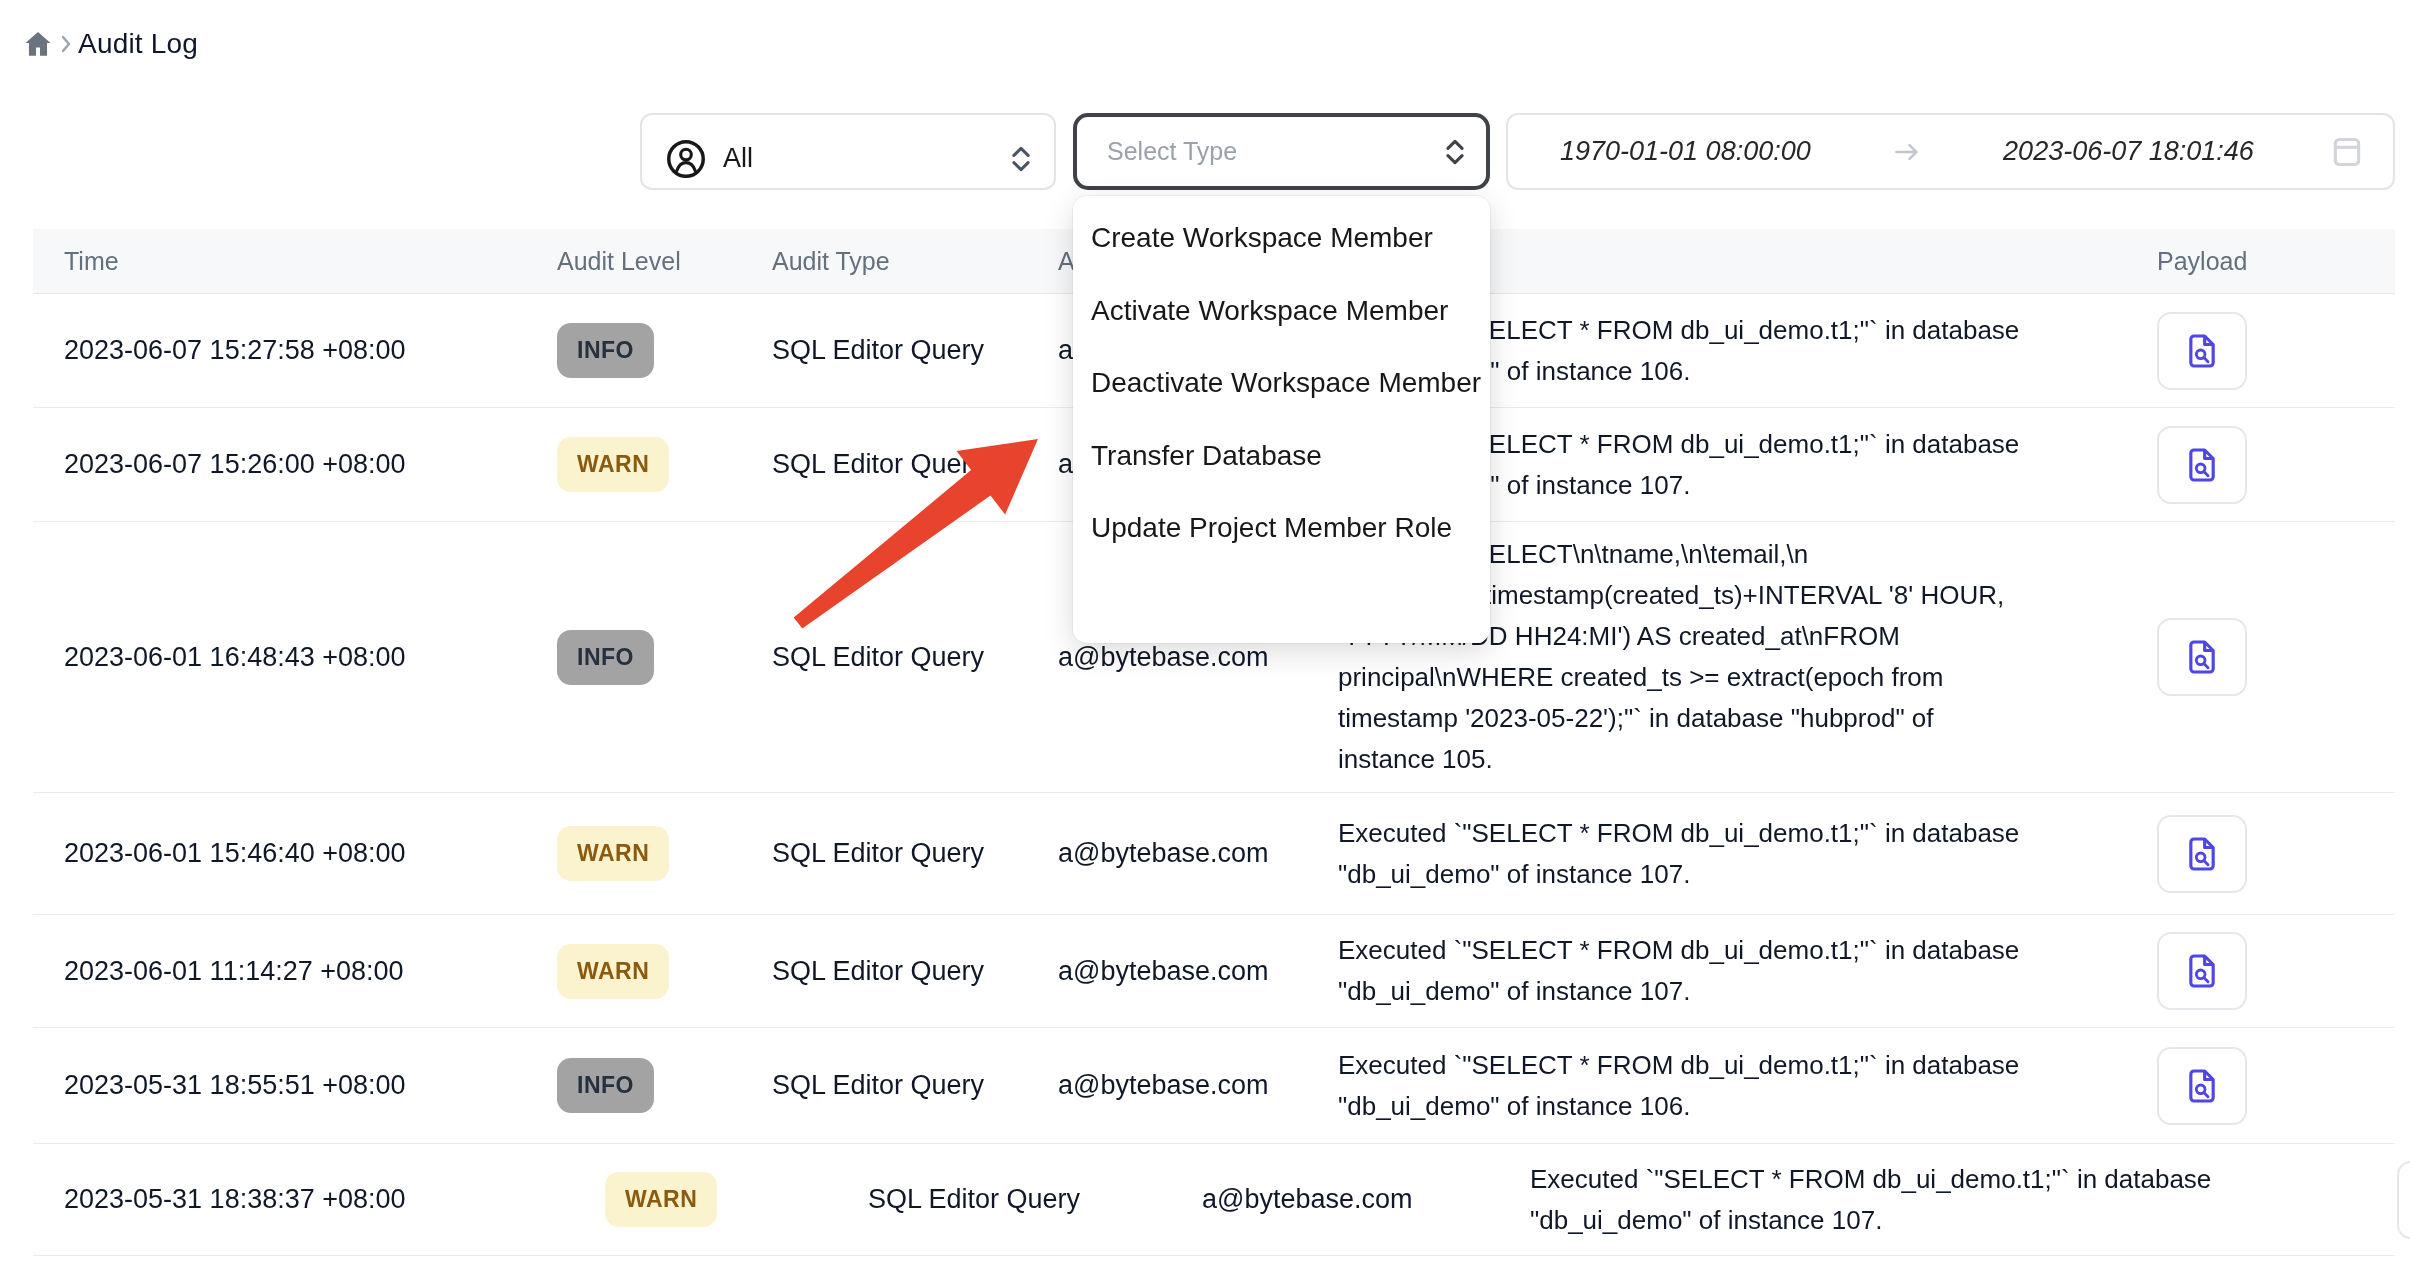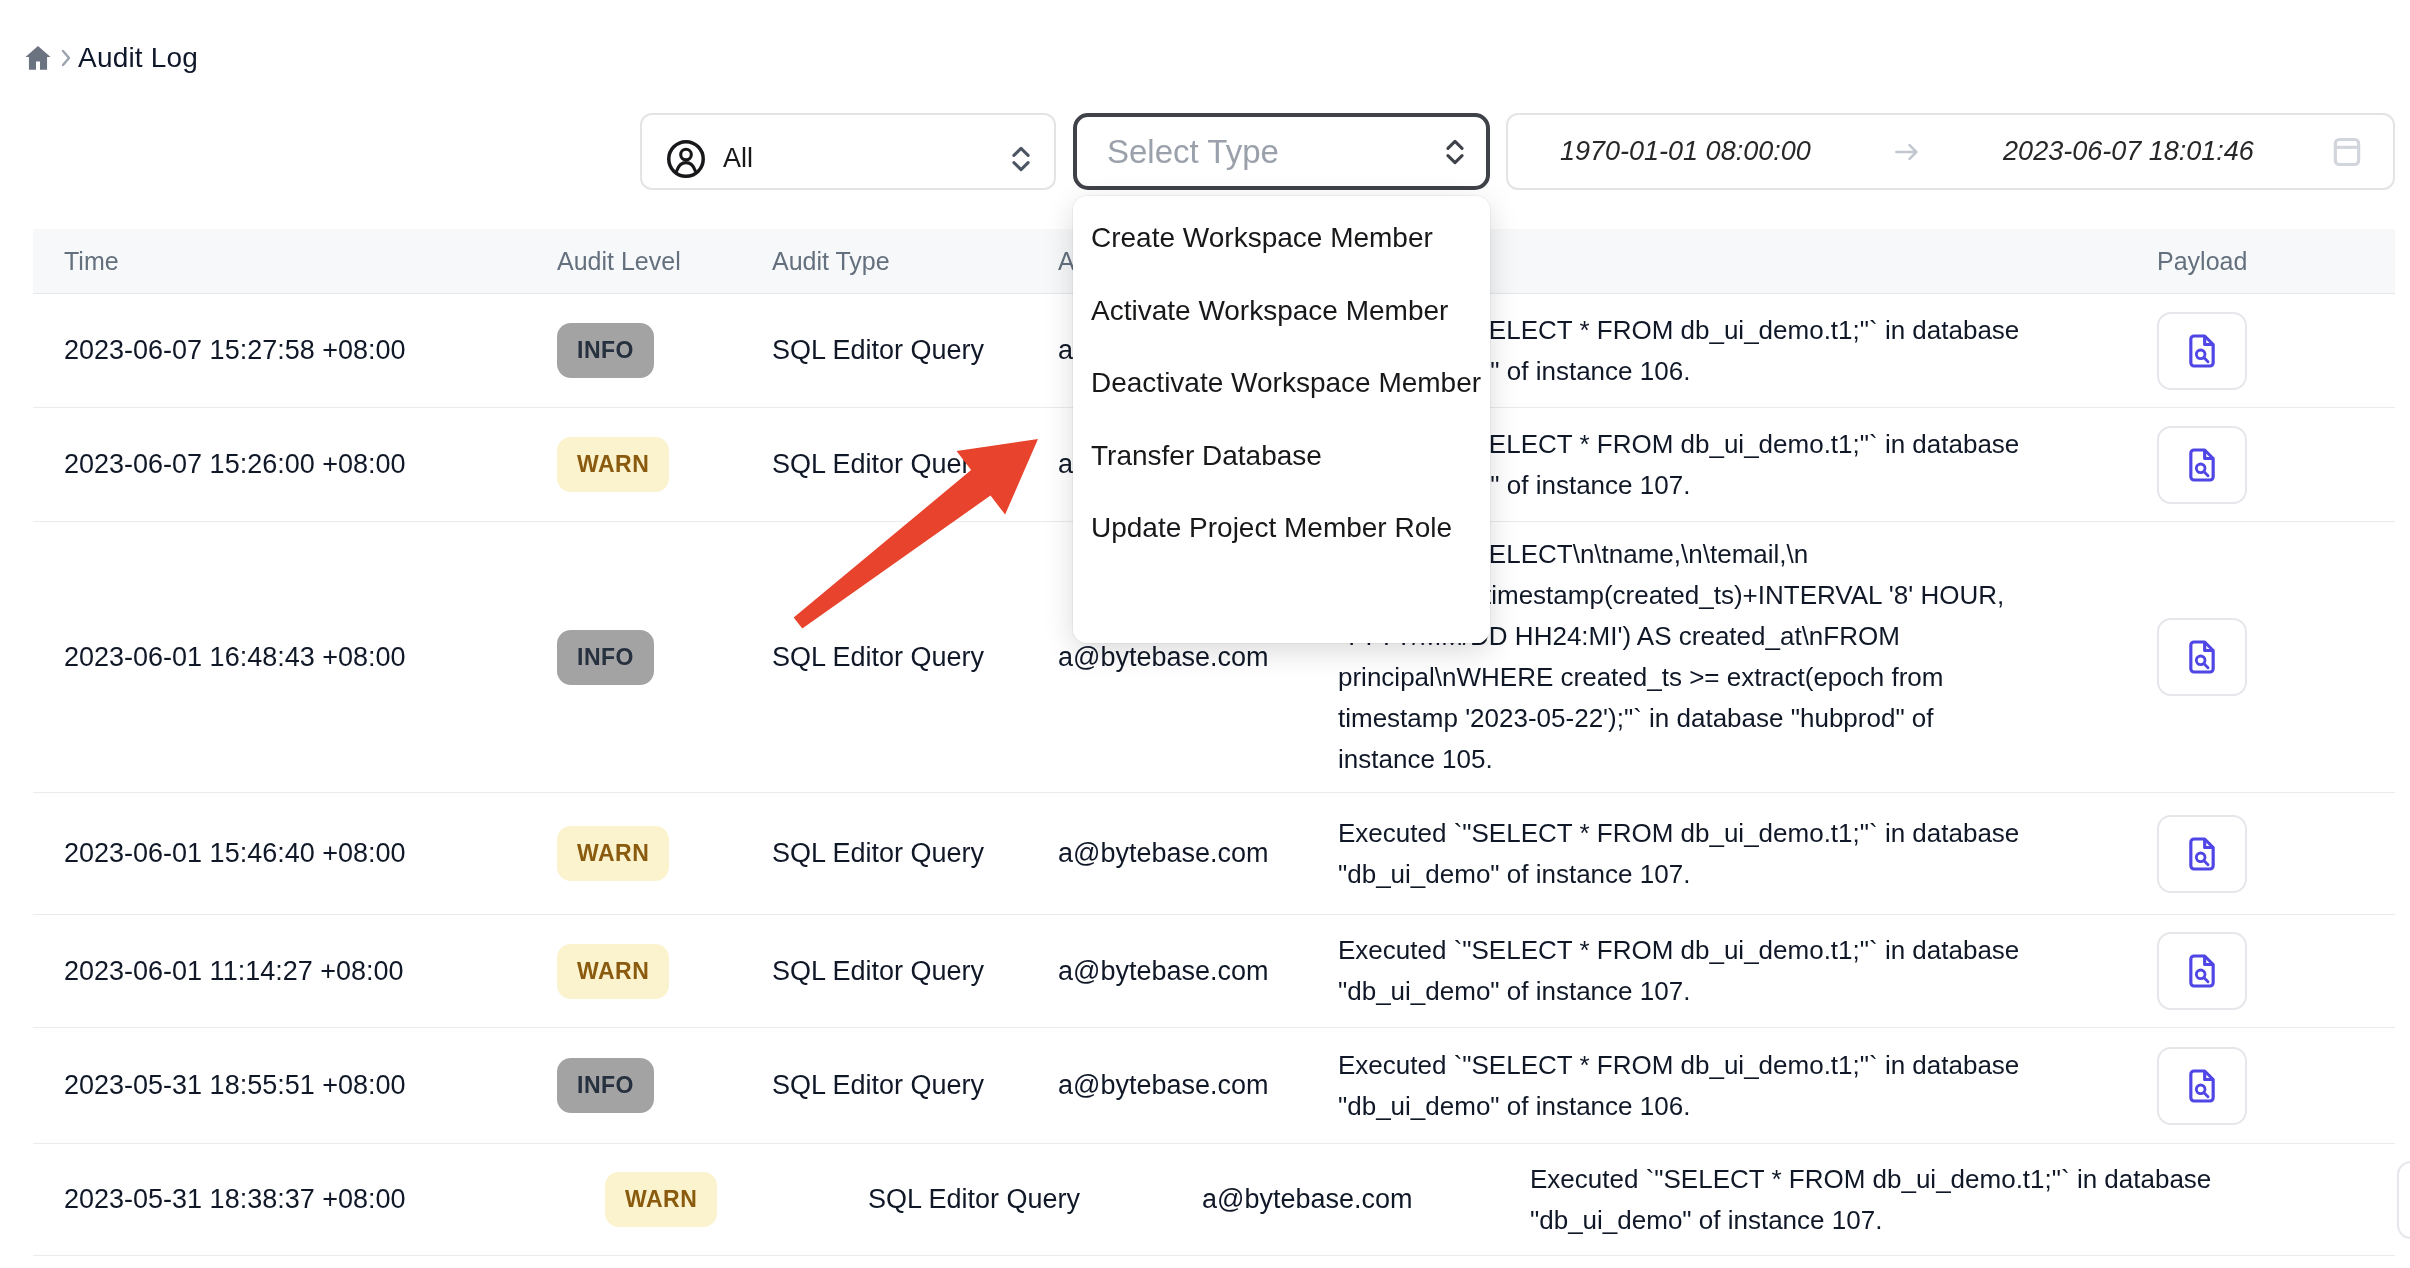--- a/index.html
+++ b/index.html
@@ -5,34 +5,34 @@
   * { box-sizing: border-box; margin: 0; padding: 0; }
   html,body { width:2410px; height:1268px; }
   body {
     position: relative;
     background: #ffffff;
     font-family: "Liberation Sans", sans-serif;
     color: #101828;
     overflow: hidden;
   }
   
-  .breadcrumb { position:absolute; top:28px; left:22px; display:flex; align-items:center; z-index:5;margin-top:14px; }
+  .breadcrumb { position:absolute; top:28px; left:22px; display:flex; align-items:center; z-index:5; }
   .breadcrumb .home-ic { width:32px; height:32px; color:#6b7280; }
   .breadcrumb .sep-ic { width:24px; height:24px; color:#9ca3af; }
   .breadcrumb .title { font-size:28px; font-weight:500; color:#0f172a; letter-spacing:.2px; }
 
   
   .filters { position:absolute; top:113px; left:640px; right:15px; height:77px; display:flex; z-index:10; }
   .fbox { display:flex; align-items:center; background:#fff; }
   .all-select { width:416px; margin-right:17px; border:2px solid #e4e4e7; border-radius:12px; padding:14px 20px 0 22px; }
   .all-select .person-ic { width:44px; height:44px; color:#18181b; flex:0 0 auto; }
   .all-select .lbl { margin-left:15px; font-size:27px; color:#18181b; }
   .updown-ic { width:26px; height:30px; color:#4b5563; margin-left:auto; flex:0 0 auto; }
   .type-select { width:417px; margin-right:16px; border:4px solid #3f4248; border-radius:15px; padding:0 18px 0 30px; }
-  .type-select .placeholder { font-size:33px; color:#9aa1ab; }
+  .type-select .placeholder { font-size:25px; color:#9aa1ab; }
   .date-range { flex:1; border:2px solid #e4e4e7; border-radius:12px; padding:0 26px 0 52px; justify-content:space-between;font-style:italic; }
   .date-range .dr-text { font-size:27px; color:#27272a; }
   .date-range .arrow-ic { width:34px; height:30px; color:#c2c7cf; margin:0 30px; }
   .date-range .cal-ic { width:40px; height:40px; color:#d2d6dc; margin-left:24px; }
 
   
   .type-menu { position:absolute; top:196px; left:1073px; width:417px; height:447px; background:#fff;
     border-radius:14px; box-shadow:0 8px 30px rgba(0,0,0,.15), 0 0 0 1px rgba(0,0,0,.04);
     padding:6px 0; z-index:30; overflow:hidden; }
   .type-menu .item { height:72.5px; line-height:72.5px; padding:0 76px 0 18px; font-size:28px; color:#18181b;

